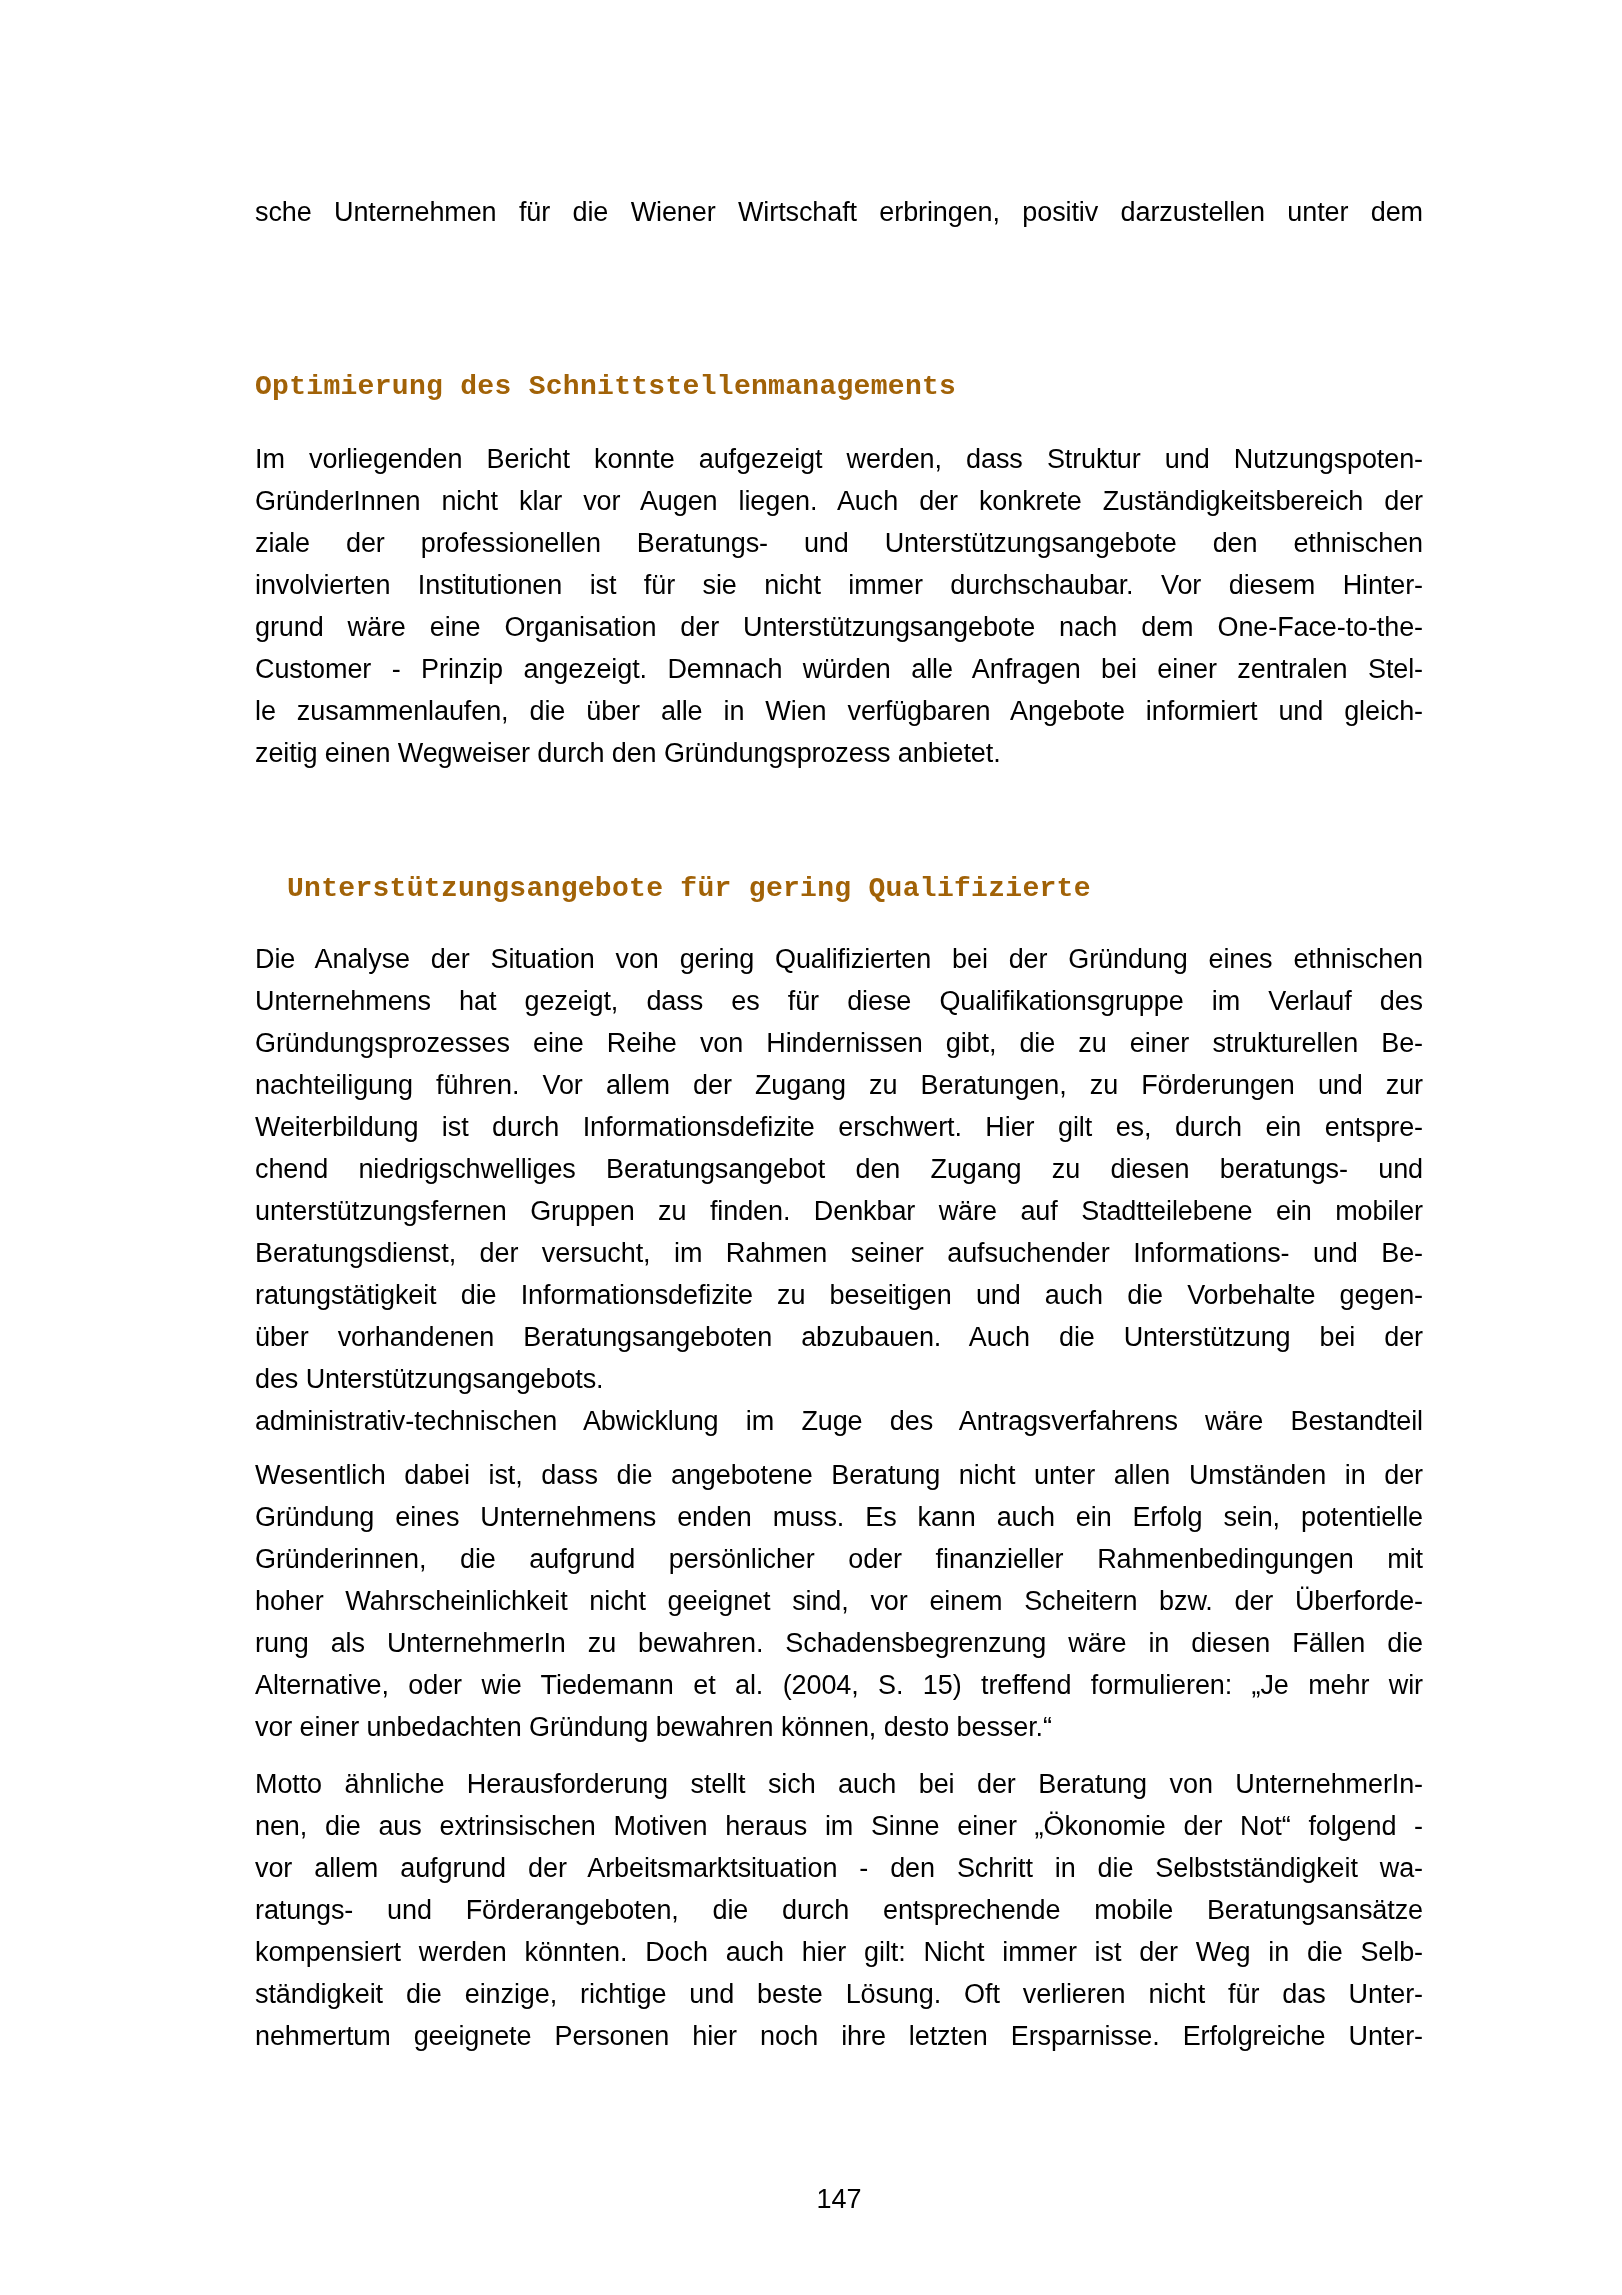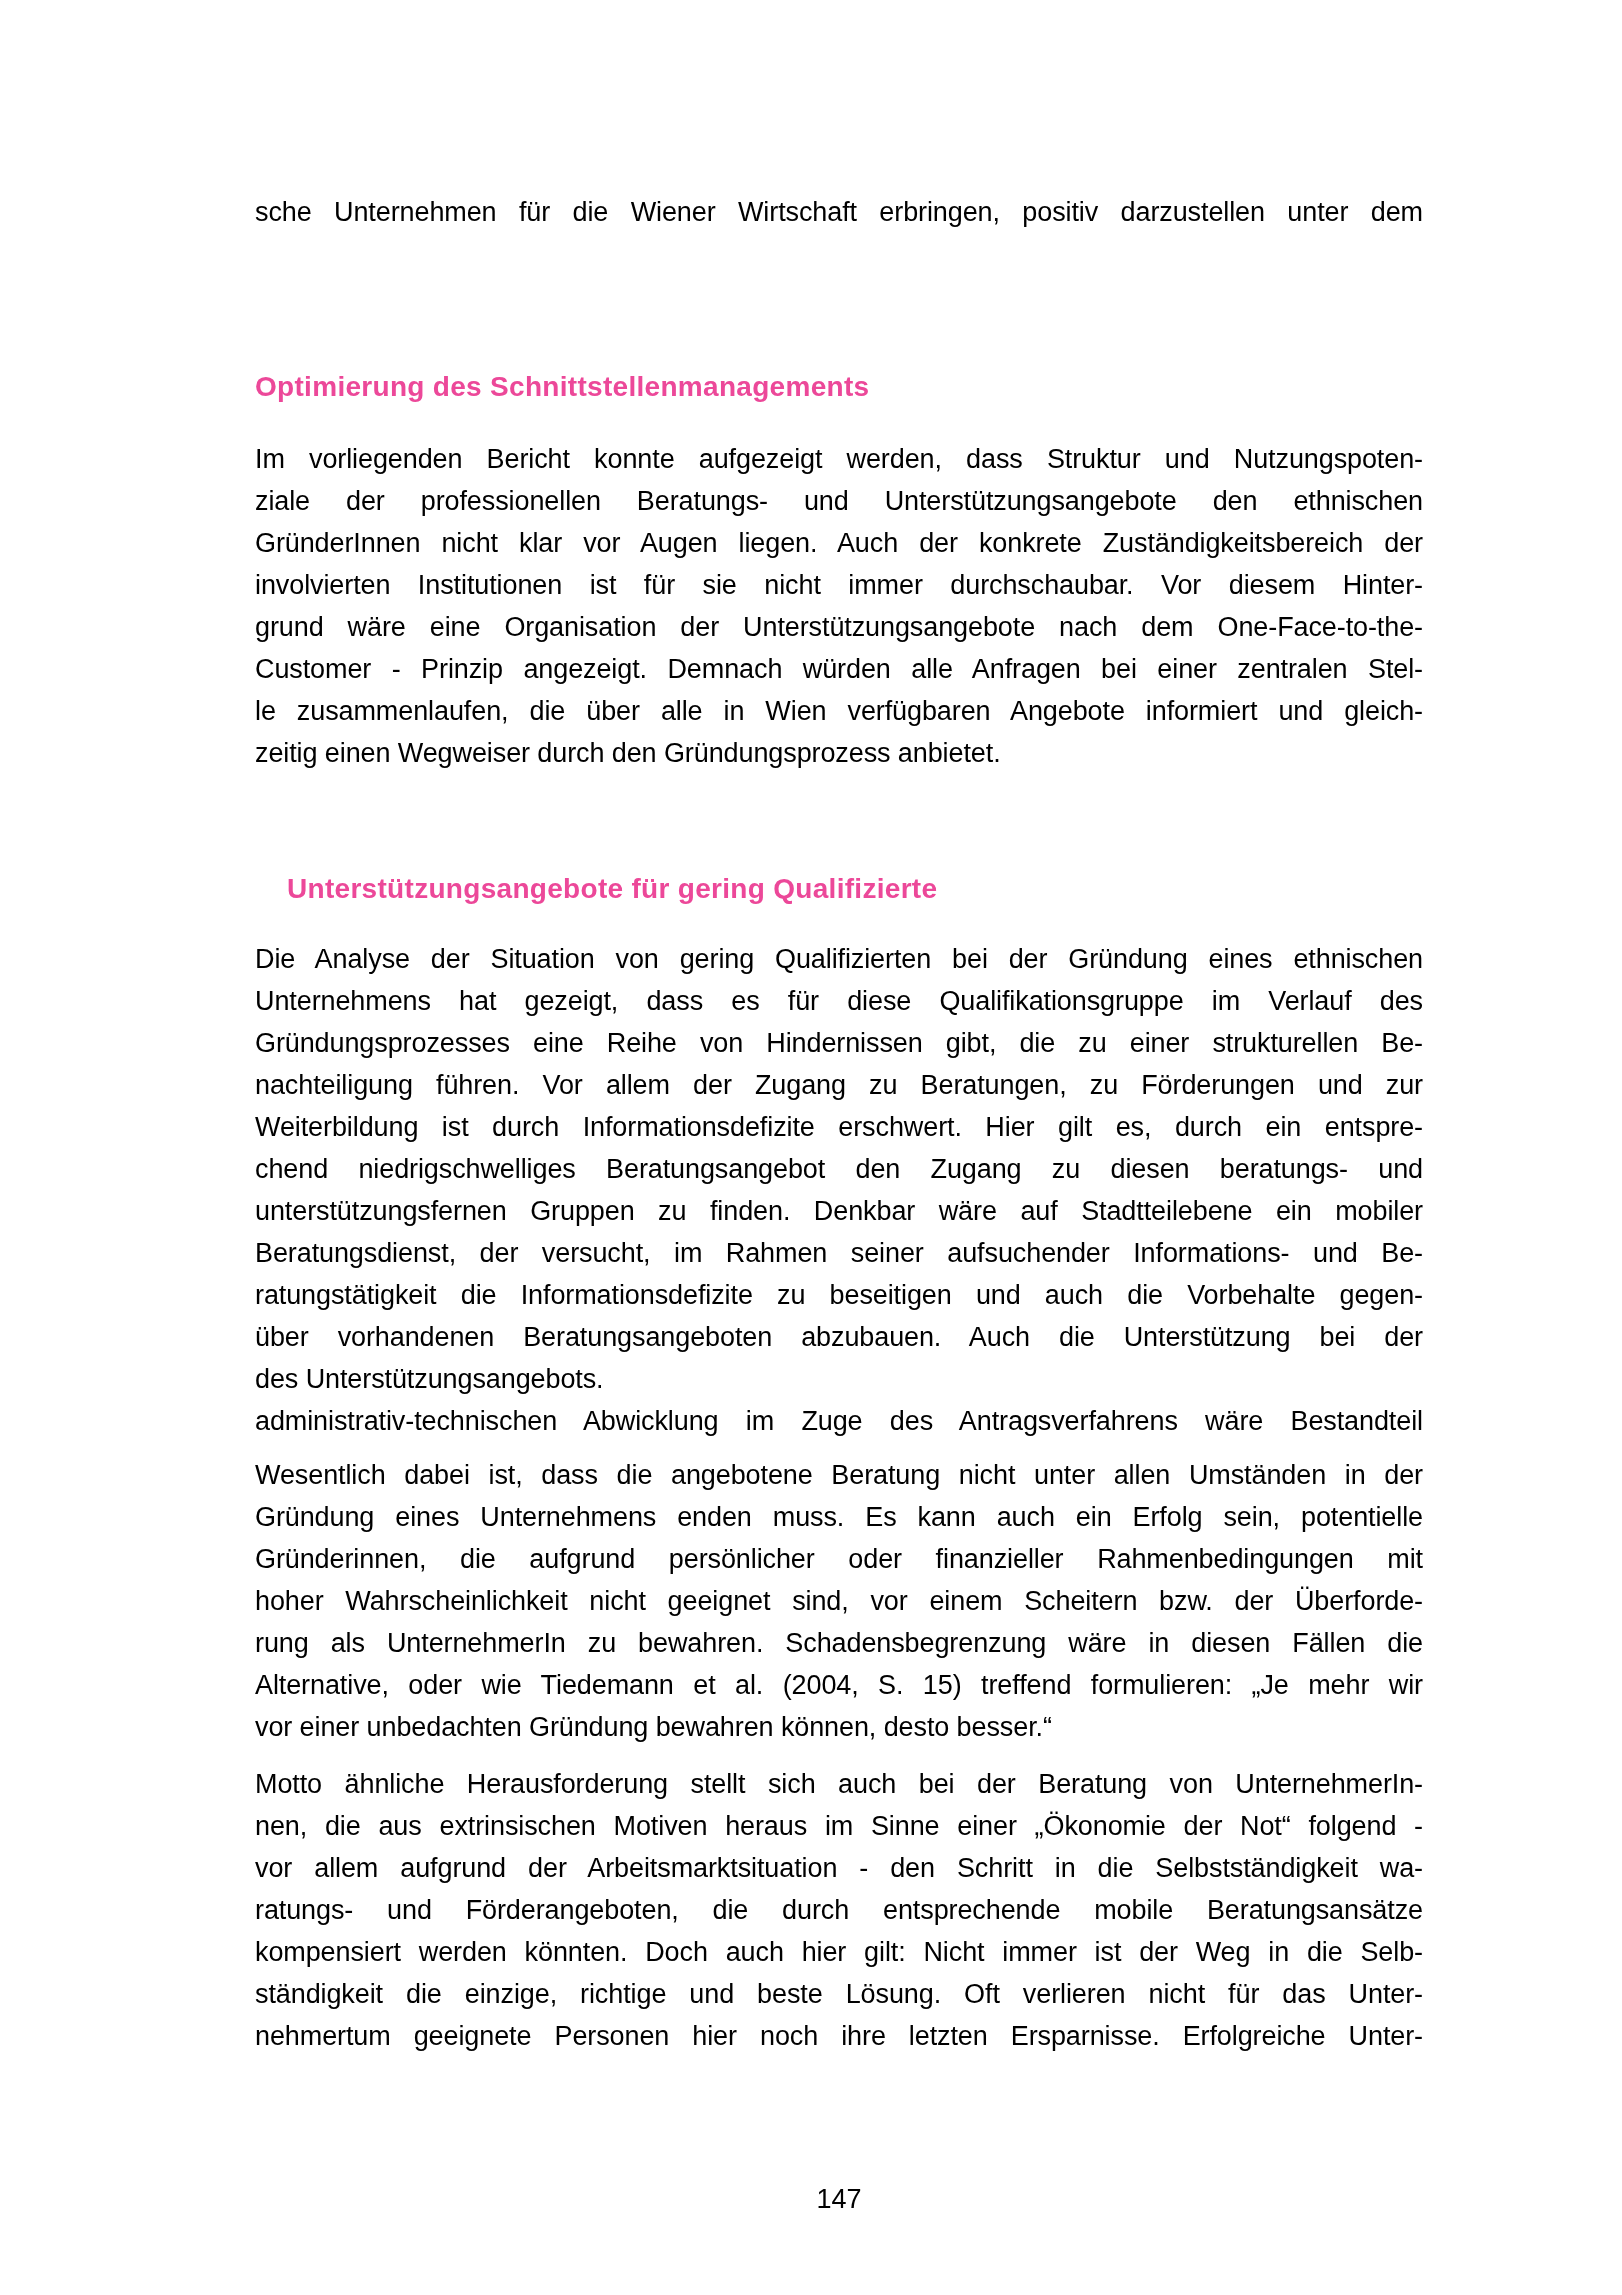--- a/index.html
+++ b/index.html
@@ -36,24 +36,24 @@
       text-align: justify;
       text-align-last: justify;
       white-space: nowrap;
     }
     .para .line.last {
       text-align-last: left;
     }
     .heading {
       position: absolute;
       left: 0;
-      font-family: Liberation Sans, sans-serif;
+      font-family: Liberation Mono, monospace;
       font-weight: bold;
       font-size: 28px;
-      color: #ec4899;
+      color: #a16207;
       letter-spacing: 0.3px;
       white-space: nowrap;
     }
     .page-number {
       position: absolute;
       left: 0;
       width: 1168px;
       text-align: center;
       font-size: 27px;
       top: 2164px;
@@ -66,22 +66,22 @@
 <div class="page">
 
   <div class="para" style="top: 191px;">
     <span class="line">sche Unternehmen für die Wiener Wirtschaft erbringen, positiv darzustellen unter dem</span>
   </div>
 
   <div class="heading" style="top: 371px;">Optimierung des Schnittstellenmanagements</div>
 
   <div class="para" style="top: 438px;">
     <span class="line">Im vorliegenden Bericht konnte aufgezeigt werden, dass Struktur und Nutzungspoten-</span>
+    <span class="line">GründerInnen nicht klar vor Augen liegen. Auch der konkrete Zuständigkeitsbereich der</span>
     <span class="line">ziale der professionellen Beratungs- und Unterstützungsangebote den ethnischen</span>
-    <span class="line">GründerInnen nicht klar vor Augen liegen. Auch der konkrete Zuständigkeitsbereich der</span>
     <span class="line">involvierten Institutionen ist für sie nicht immer durchschaubar.  Vor diesem Hinter-</span>
     <span class="line">grund wäre eine Organisation der Unterstützungsangebote nach dem One-Face-to-the-</span>
     <span class="line">Customer - Prinzip angezeigt. Demnach würden alle Anfragen bei einer zentralen Stel-</span>
     <span class="line">le zusammenlaufen, die über alle in Wien verfügbaren Angebote informiert und gleich-</span>
     <span class="line last">zeitig einen Wegweiser durch den Gründungsprozess anbietet.</span>
   </div>
 
   <div class="heading" style="top: 873px; margin-left: 32px;">Unterstützungsangebote für gering Qualifizierte</div>
 
   <div class="para" style="top: 938px;">

